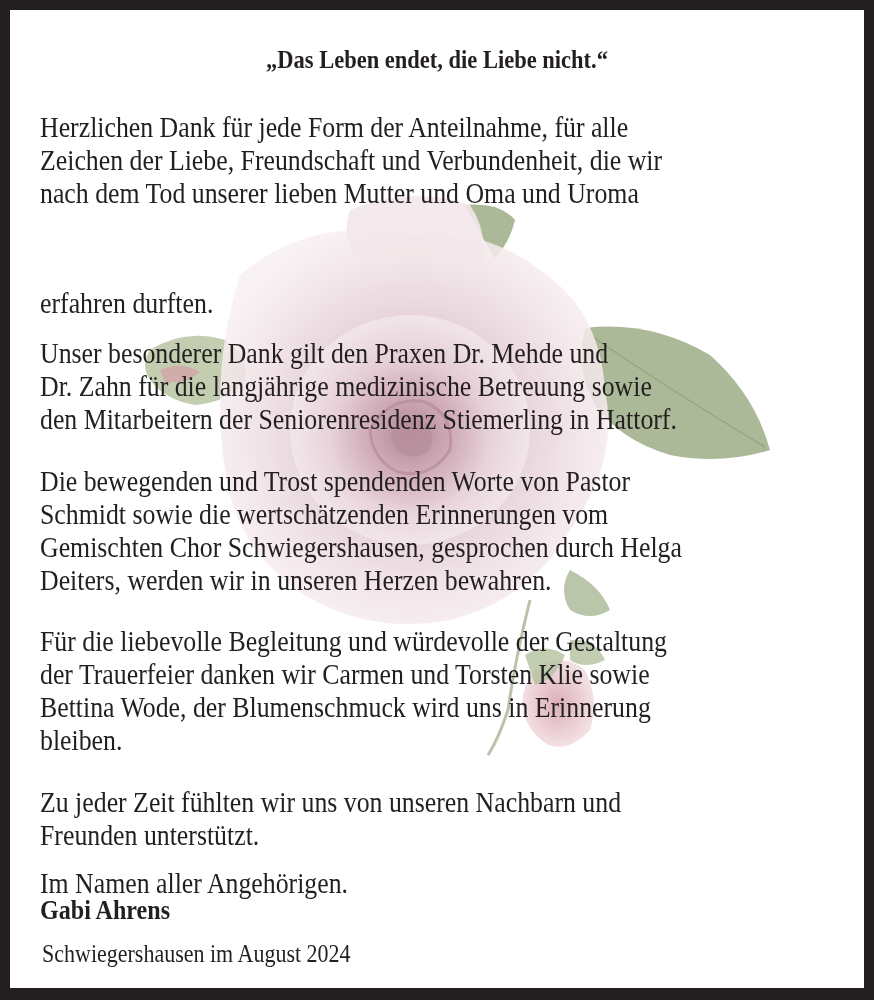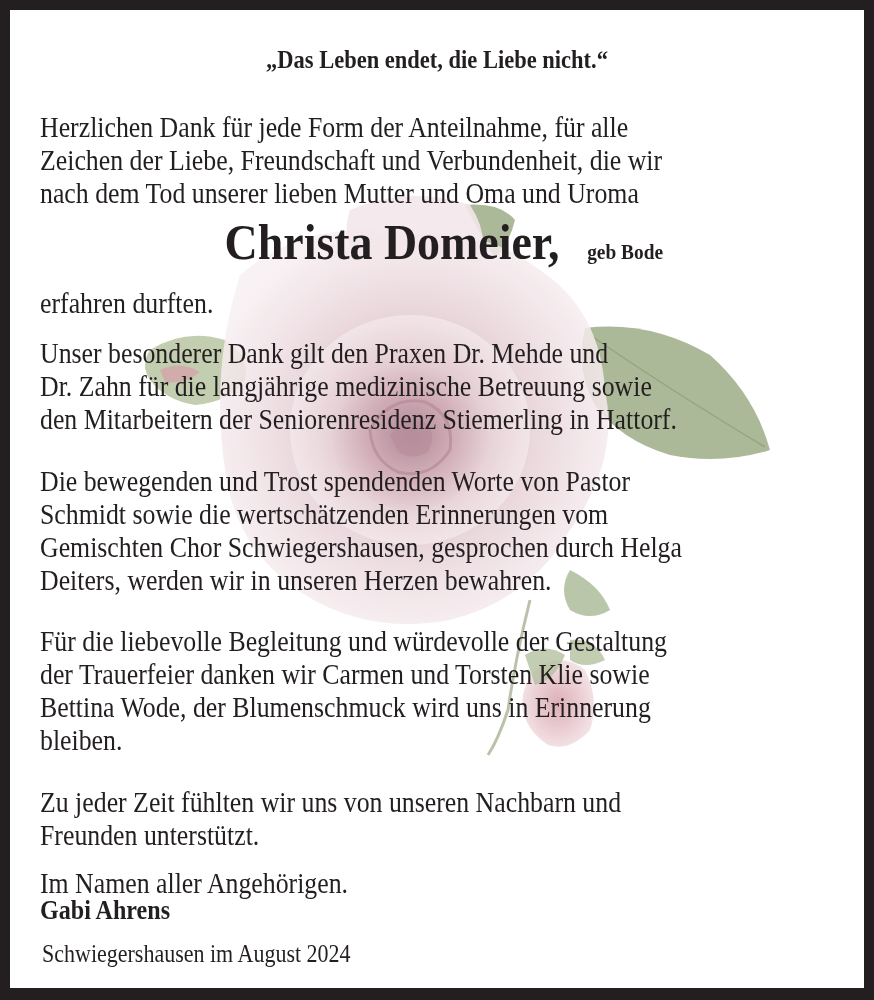--- a/index.html
+++ b/index.html
@@ -121,24 +121,20 @@
     <path d="M515 645 Q535 632 555 645 Q545 670 525 675 Z" fill="#b3c09f" opacity="0.8"></path>
     <path d="M560 630 Q585 628 595 650 Q575 660 560 650 Z" fill="#b3c09f" opacity="0.8"></path>
   </svg>
 
   <div class="txt quote">„Das Leben endet, die Liebe nicht.“</div>
 
   <div class="txt body-line" style="top:100px">Herzlichen Dank für jede Form der Anteilnahme, für alle</div>
   <div class="txt body-line" style="top:133px">Zeichen der Liebe, Freundschaft und Verbundenheit, die wir</div>
   <div class="txt body-line" style="top:166px">nach dem Tod unserer lieben Mutter und Oma und Uroma</div>
 
-  <div class="txt name-row">
-    <span class="name">Christa Domeier,</span>
-    <span class="born">geb Bode</span>
-  </div>
 
   <div class="txt body-line" style="top:276px">erfahren durften.</div>
 
   <div class="txt body-line" style="top:326px">Unser besonderer Dank gilt den Praxen Dr. Mehde und</div>
   <div class="txt body-line" style="top:359px">Dr. Zahn für die langjährige medizinische Betreuung sowie</div>
   <div class="txt body-line" style="top:392px">den Mitarbeitern der Seniorenresidenz Stiemerling in Hattorf.</div>
 
   <div class="txt body-line" style="top:454px">Die bewegenden und Trost spendenden Worte von Pastor</div>
   <div class="txt body-line" style="top:487px">Schmidt sowie die wertschätzenden Erinnerungen vom</div>
   <div class="txt body-line" style="top:520px">Gemischten Chor Schwiegershausen, gesprochen durch Helga</div>

